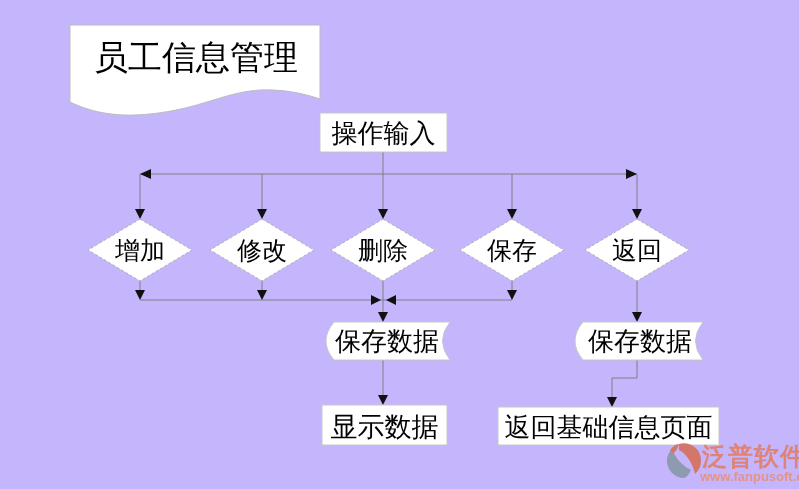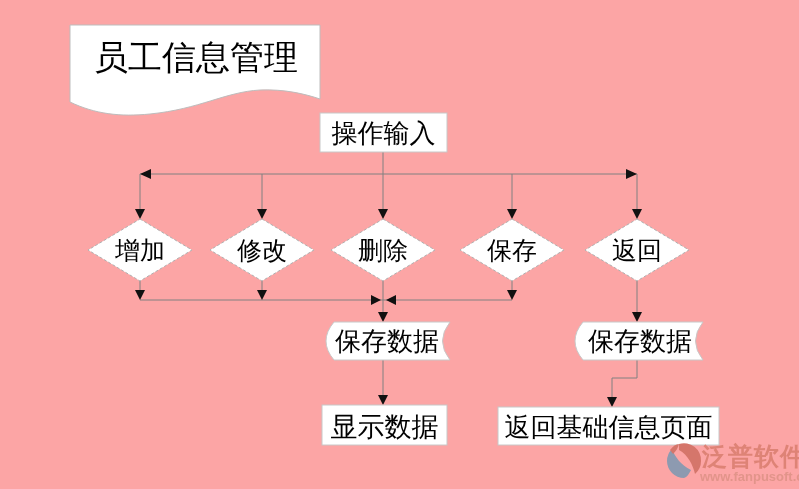--- a/index.html
+++ b/index.html
@@ -1,19 +1,19 @@
 <!DOCTYPE html>
 <html><head>
 <meta charset="utf-8">
 <style>
   html,body{margin:0;padding:0;background:#ffffff;}
   .stage{
     position:relative;
     width:799px;height:489px;
-    background:#fca5a5;
+    background:#c4b5fd;
     overflow:hidden;
     font-family:"DejaVu Serif","Liberation Serif",serif;
   }
   svg{display:block;}
   .node-text{
     fill:#000000;
     font-family:"DejaVu Serif","Liberation Serif",serif;
   }
   .banner-title{font-size:34px;}
   .rect-label{font-size:26px;}

